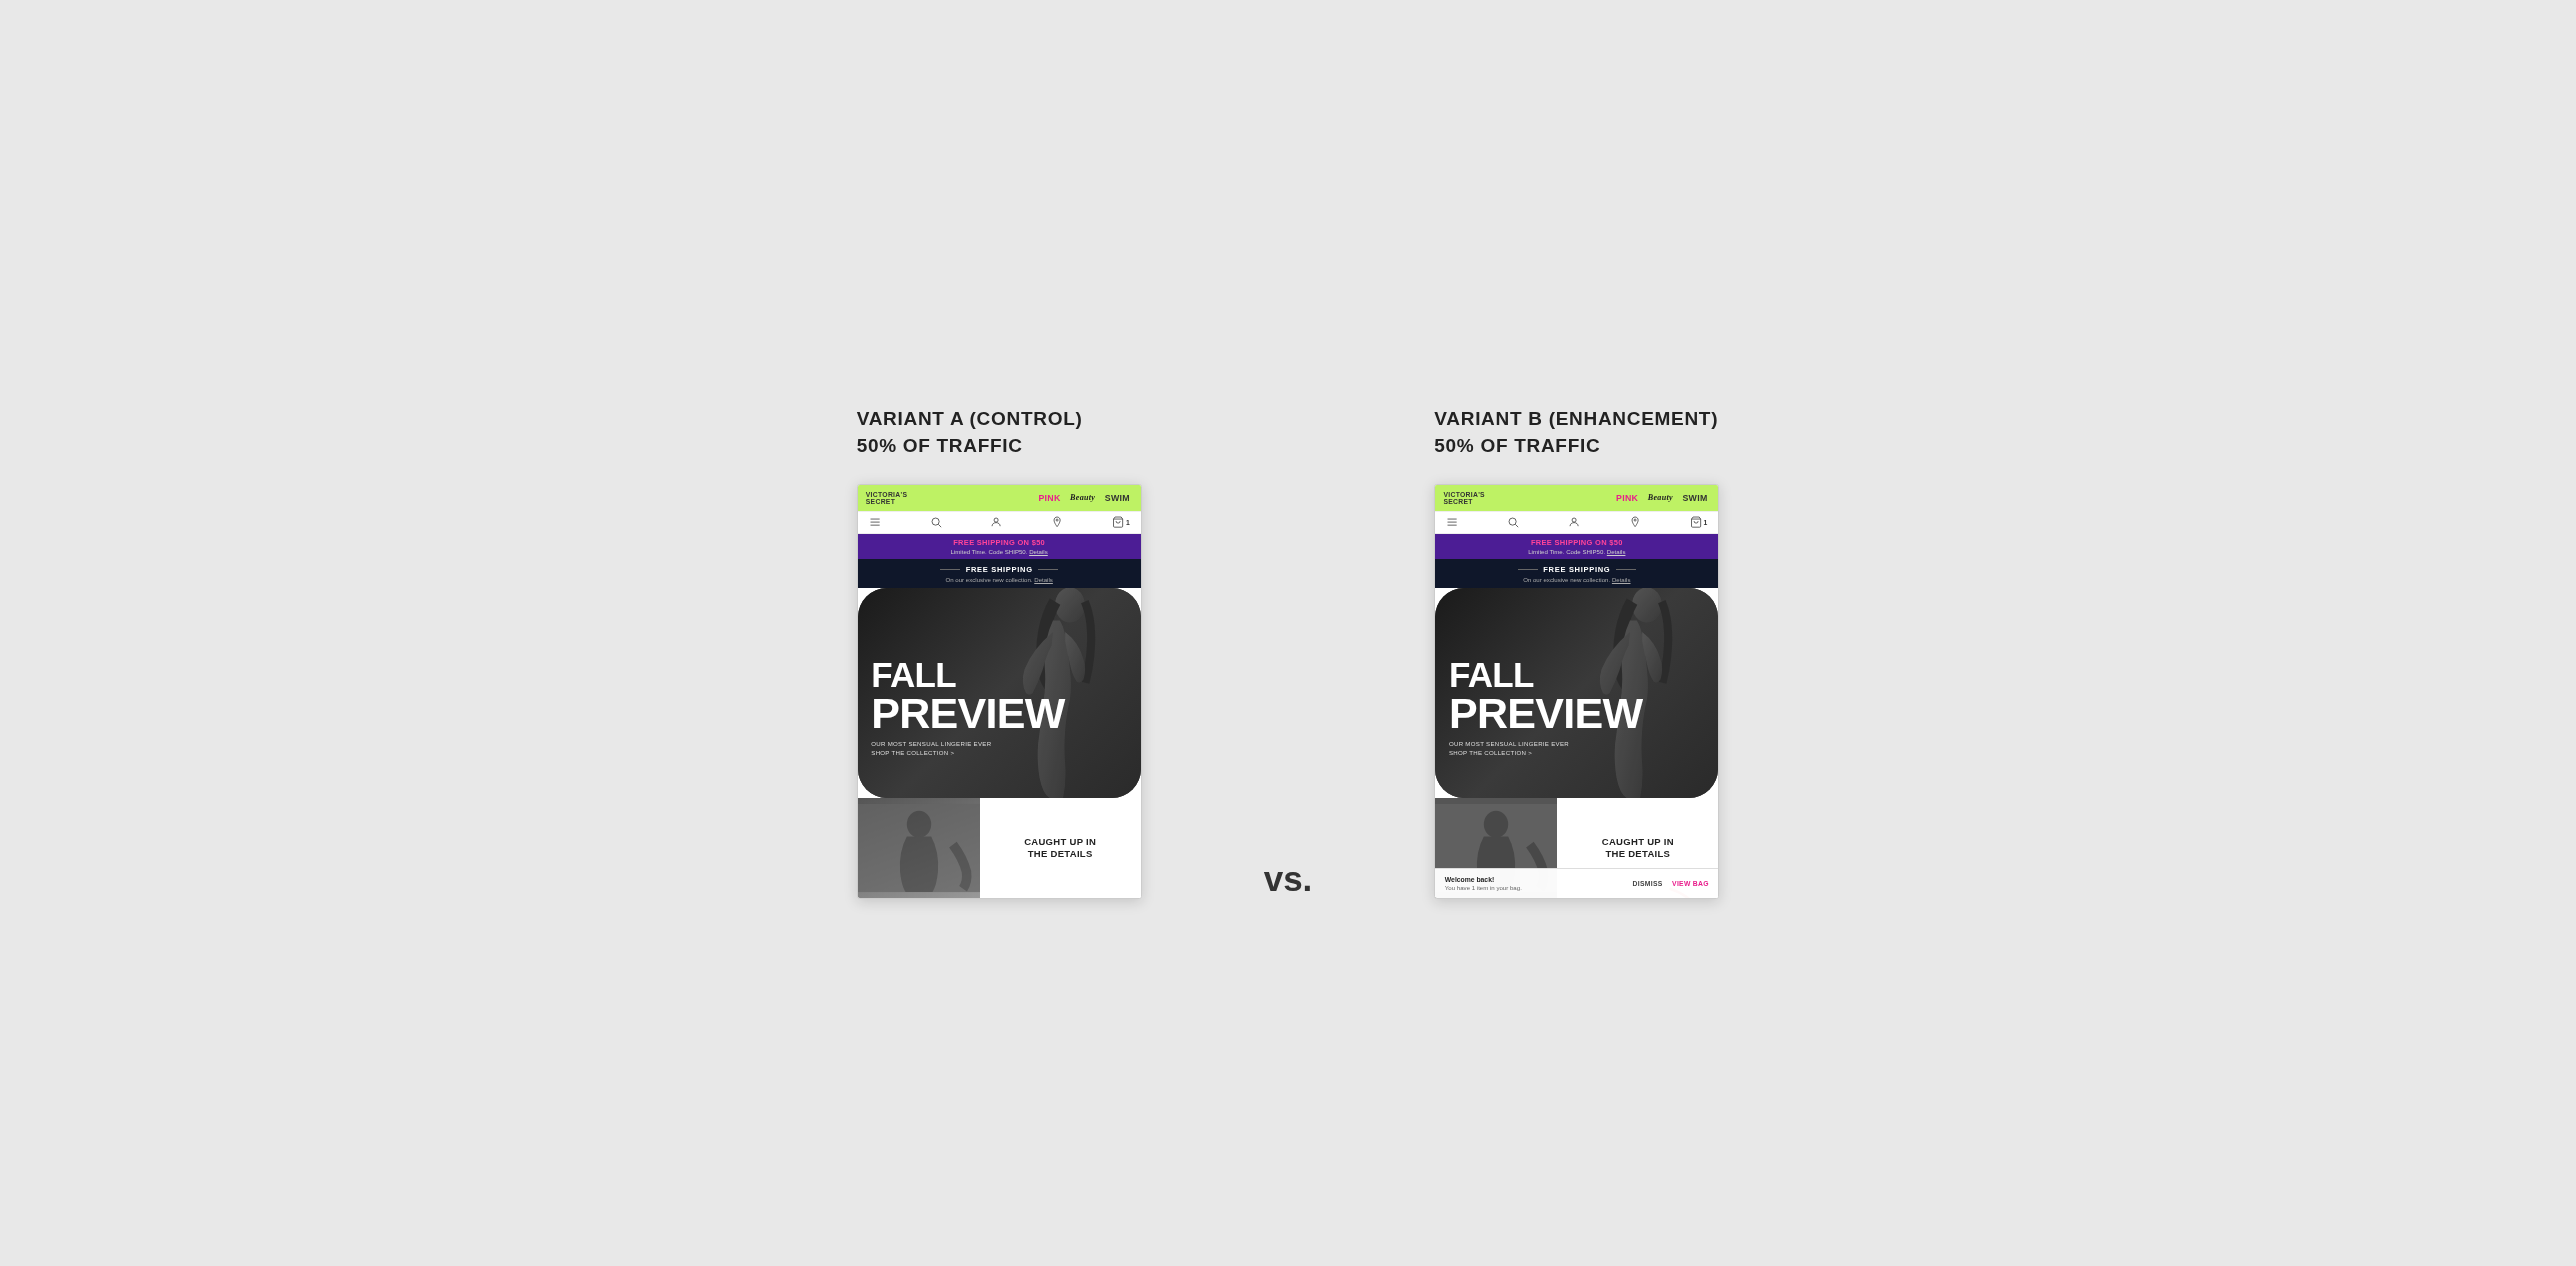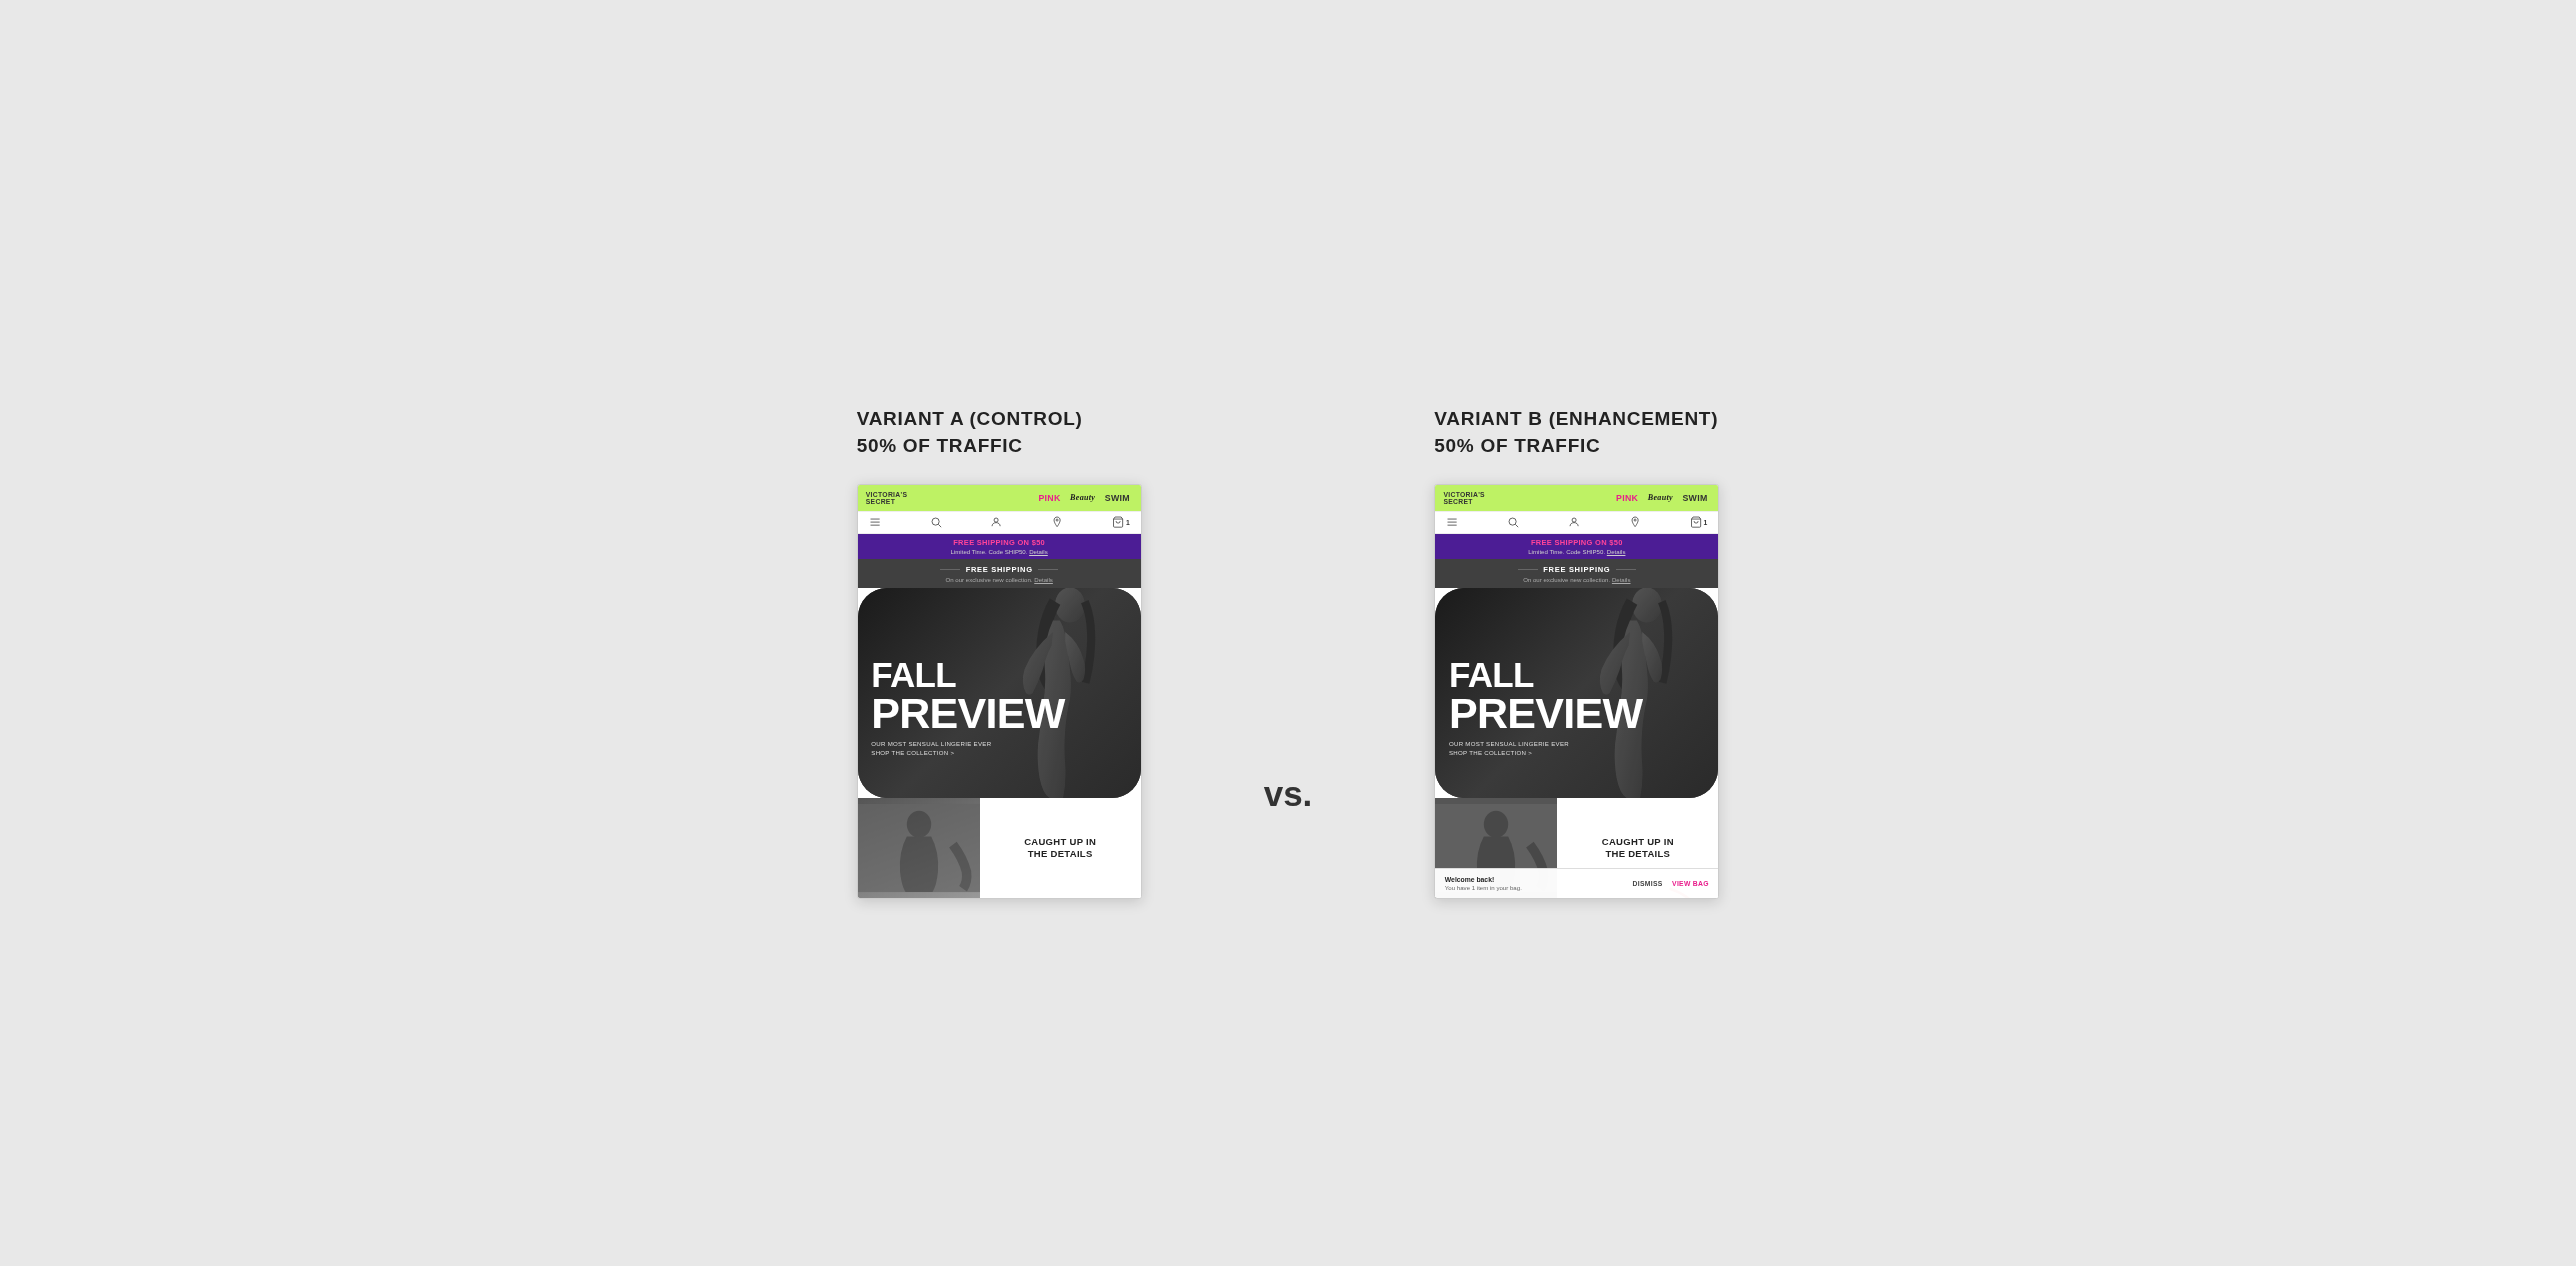--- a/index.html
+++ b/index.html
@@ -10,21 +10,21 @@
       width: 2576px;
       height: 1266px;
       display: flex;
       align-items: center;
       justify-content: center;
       overflow: hidden;
     }
 
     .page-wrapper {
       display: flex;
-      align-items: flex-start;
+      align-items: flex-end;
       justify-content: center;
       gap: 122px;
       padding-top: 41px;
     }
 
     .variant-section {
       display: flex;
       flex-direction: column;
       align-items: flex-start;
     }
@@ -164,21 +164,21 @@
       margin-top: 1.4px;
     }
 
     .promo-sub a {
       color: #ccc;
       text-decoration: underline;
     }
 
     
     .shipping-banner {
-      background: #404040;
+      background: #0f172a;
       color: #fff;
       text-align: center;
       padding: 5.4px 8.1px;
     }
 
     .shipping-title {
       font-size: 7.5px;
       font-weight: 700;
       color: #fff;
       letter-spacing: 0.7px;

